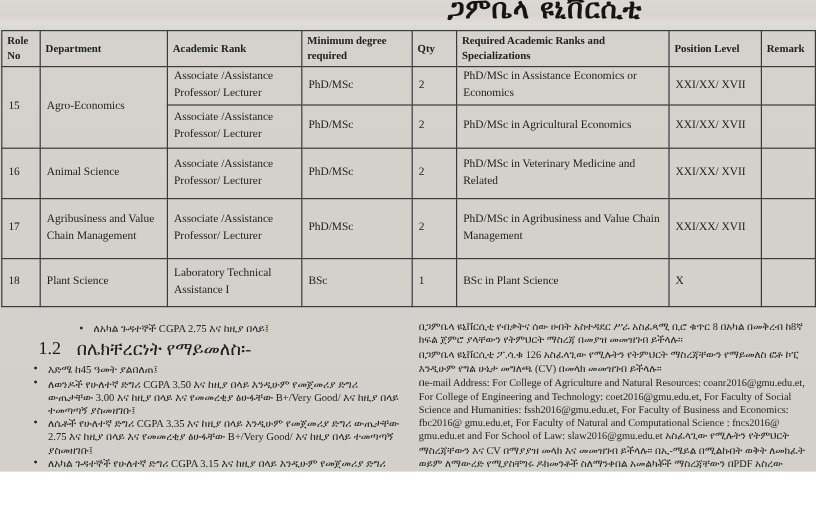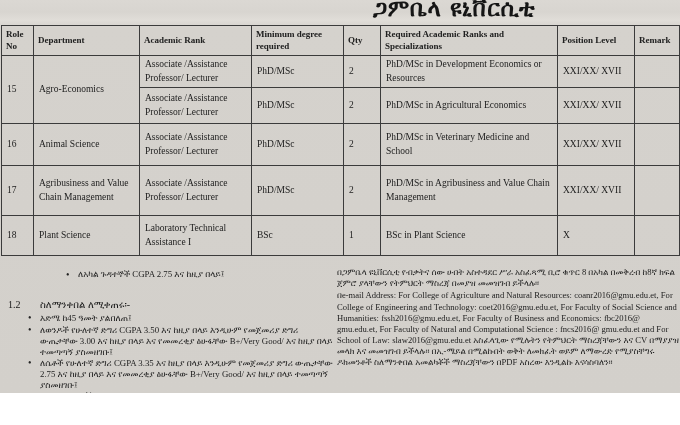--- a/index.html
+++ b/index.html
@@ -22,26 +22,26 @@
   th{font-size:9px;line-height:1.3;text-align:left;font-weight:bold;padding:2px 4px;color:#202020;}
   tr.hdr{height:30px}
   tr.r15a{height:32px}
   tr.r15b{height:36px}
   tr.r16{height:42px}
   tr.r17{height:50px}
   tr.r18{height:40px}
   .bottom{position:absolute;top:267px;left:0;width:680px;display:flex;}
   .left-col{width:337px;flex:0 0 337px;}
   .right-col{width:343px;flex:0 0 343px;font-size:8.6px;line-height:1.3;color:#222;}
-  .right-col p{margin:0 0 1px 0;text-align:left;}
+  .right-col p{margin:0 0 1px 12px;text-align:left;}
   ul.blist{list-style:none;margin:0;padding:0;font-size:8.8px;line-height:1.3;color:#222;}
   ul.blist li{position:relative;padding-left:14px;margin:0 0 1px 0;}
   ul.blist li::before{content:"\2022";position:absolute;left:2px;top:-1px;font-size:10px;}
   .bullets-top{margin:2px 0 0 64px !important;width:266px;}
-  .section-heading{display:flex;margin-top:19px;font-size:10px;font-weight:normal;color:#1a1a1a;}
+  .section-heading{display:flex;margin-top:3px;font-size:15px;font-weight:normal;color:#1a1a1a;padding-left:24px;}
   .sec-num{margin-left:8px;width:32px;flex:0 0 32px;}
   .bullets-sec{margin:2px 0 0 26px !important;width:310px;line-height:1.22 !important;}
 </style>
 </head>
 <body>
 
 <div class="page">
 
   <h1 class="title">ጋምቤላ ዩኒቨርሲቲ</h1>
 
@@ -69,39 +69,39 @@
           <th>Remark</th>
         </tr>
       </thead>
       <tbody>
         <tr class="r15a">
           <td rowspan="2">15</td>
           <td rowspan="2">Agro-Economics</td>
           <td>Associate /Assistance Professor/ Lecturer</td>
           <td>PhD/MSc</td>
           <td>2</td>
-          <td>PhD/MSc in Development Economics or Resources</td>
+          <td>PhD/MSc in Assistance Economics or Economics</td>
           <td>XXI/XX/ XVII</td>
           <td></td>
         </tr>
         <tr class="r15b">
           <td>Associate /Assistance Professor/ Lecturer</td>
           <td>PhD/MSc</td>
           <td>2</td>
           <td>PhD/MSc in Agricultural Economics</td>
           <td>XXI/XX/ XVII</td>
           <td></td>
         </tr>
         <tr class="r16">
           <td>16</td>
           <td>Animal Science</td>
           <td>Associate /Assistance Professor/ Lecturer</td>
           <td>PhD/MSc</td>
           <td>2</td>
-          <td>PhD/MSc in Veterinary Medicine and School</td>
+          <td>PhD/MSc in Veterinary Medicine and Related</td>
           <td>XXI/XX/ XVII</td>
           <td></td>
         </tr>
         <tr class="r17">
           <td>17</td>
           <td>Agribusiness and Value Chain Management</td>
           <td>Associate /Assistance Professor/ Lecturer</td>
           <td>PhD/MSc</td>
           <td>2</td>
           <td>PhD/MSc in Agribusiness and Value Chain Management</td>
@@ -123,30 +123,31 @@
   </div>
 
   <div class="bottom">
 
     <div class="left-col">
       <ul class="blist bullets-top">
         <li>ለአካል ጉዳተኞች CGPA 2.75 እና ከዚያ በላይ፤</li>
       </ul>
       <div class="section-heading">
         <span class="sec-num">1.2</span>
-        <span>ስለማንቀበል ለሚቀጠሩ፡-</span>
+        <span>በሌክቸረርነት የማይመለስ፡-</span>
       </div>
       <ul class="blist bullets-sec">
         <li>እድሜ ከ45 ዓመት ያልበለጠ፤</li>
         <li>ለወንዶች የሁለተኛ ድግሪ CGPA 3.50 እና ከዚያ በላይ እንዲሁም የመጀመሪያ ድግሪ ውጤታቸው 3.00 እና ከዚያ በላይ እና የመመረቂያ ፅሁፋቸው B+/Very Good/ እና ከዚያ በላይ ተመጣጣኝ ያስመዘገቡ፤</li>
         <li>ለሴቶች የሁለተኛ ድግሪ CGPA 3.35 እና ከዚያ በላይ እንዲሁም የመጀመሪያ ድግሪ ውጤታቸው 2.75 እና ከዚያ በላይ እና የመመረቂያ ፅሁፋቸው B+/Very Good/ እና ከዚያ በላይ ተመጣጣኝ ያስመዘገቡ፤</li>
         <li>ለአካል ጉዳተኞች የሁለተኛ ድግሪ CGPA 3.15 እና ከዚያ በላይ እንዲሁም የመጀመሪያ ድግሪ ውጤታቸው 2.50 እና ከዚያ በላይ እና የመመረቂያ ፅሁፋቸው</li>
       </ul>
     </div>
 
     <div class="right-col">
       <p>በጋምቤላ ዩኒቨርሲቲ የብቃትና ሰው ሀብት አስተዳደር ሥራ አስፈጻሚ ቢሮ ቁጥር 8 በአካል በመቅረብ ከ8ኛ ክፍል ጀምሮ ያላቸውን የትምህርት ማስረጃ በመያዝ መመዝገብ ይችላሉ።</p>
+      <p>በጋምቤላ ዩኒቨርሲቲ ፖ.ሳ.ቁ 126 አስፈላጊው የሚሉትን የትምህርት ማስረጃቸውን የማይመለስ ፎቶ ኮፒ እንዲሁም የግል ሁኔታ መግለጫ (CV) በመላክ መመዝገብ ይችላሉ።</p>
       <p>በe-mail Address: For College of Agriculture and Natural Resources: coanr2016@gmu.edu.et,  For College of Engineering and Technology: coet2016@gmu.edu.et,  For Faculty of  Social Science and Humanities: fssh2016@gmu.edu.et, For Faculty of Business and Economics: fbc2016@ gmu.edu.et,  For Faculty of Natural and Computational Science : fncs2016@ gmu.edu.et and  For School of Law: slaw2016@gmu.edu.et አስፈላጊው የሚሉትን የትምህርት ማስረጃቸውን እና CV በማያያዝ መላክ እና መመዝገብ ይችላሉ። በኢ-ሜይል በሚልኩበት ወቅት ለመክፈት ወይም ለማውረድ የሚያስቸግሩ ዶክመንቶች ስለማንቀበል አመልካቾች ማስረጃቸውን በPDF አስረው እንዲልኩ እናሳስባለን።</p>
     </div>
 
   </div>
 
 </div>
 
 </body></html>

